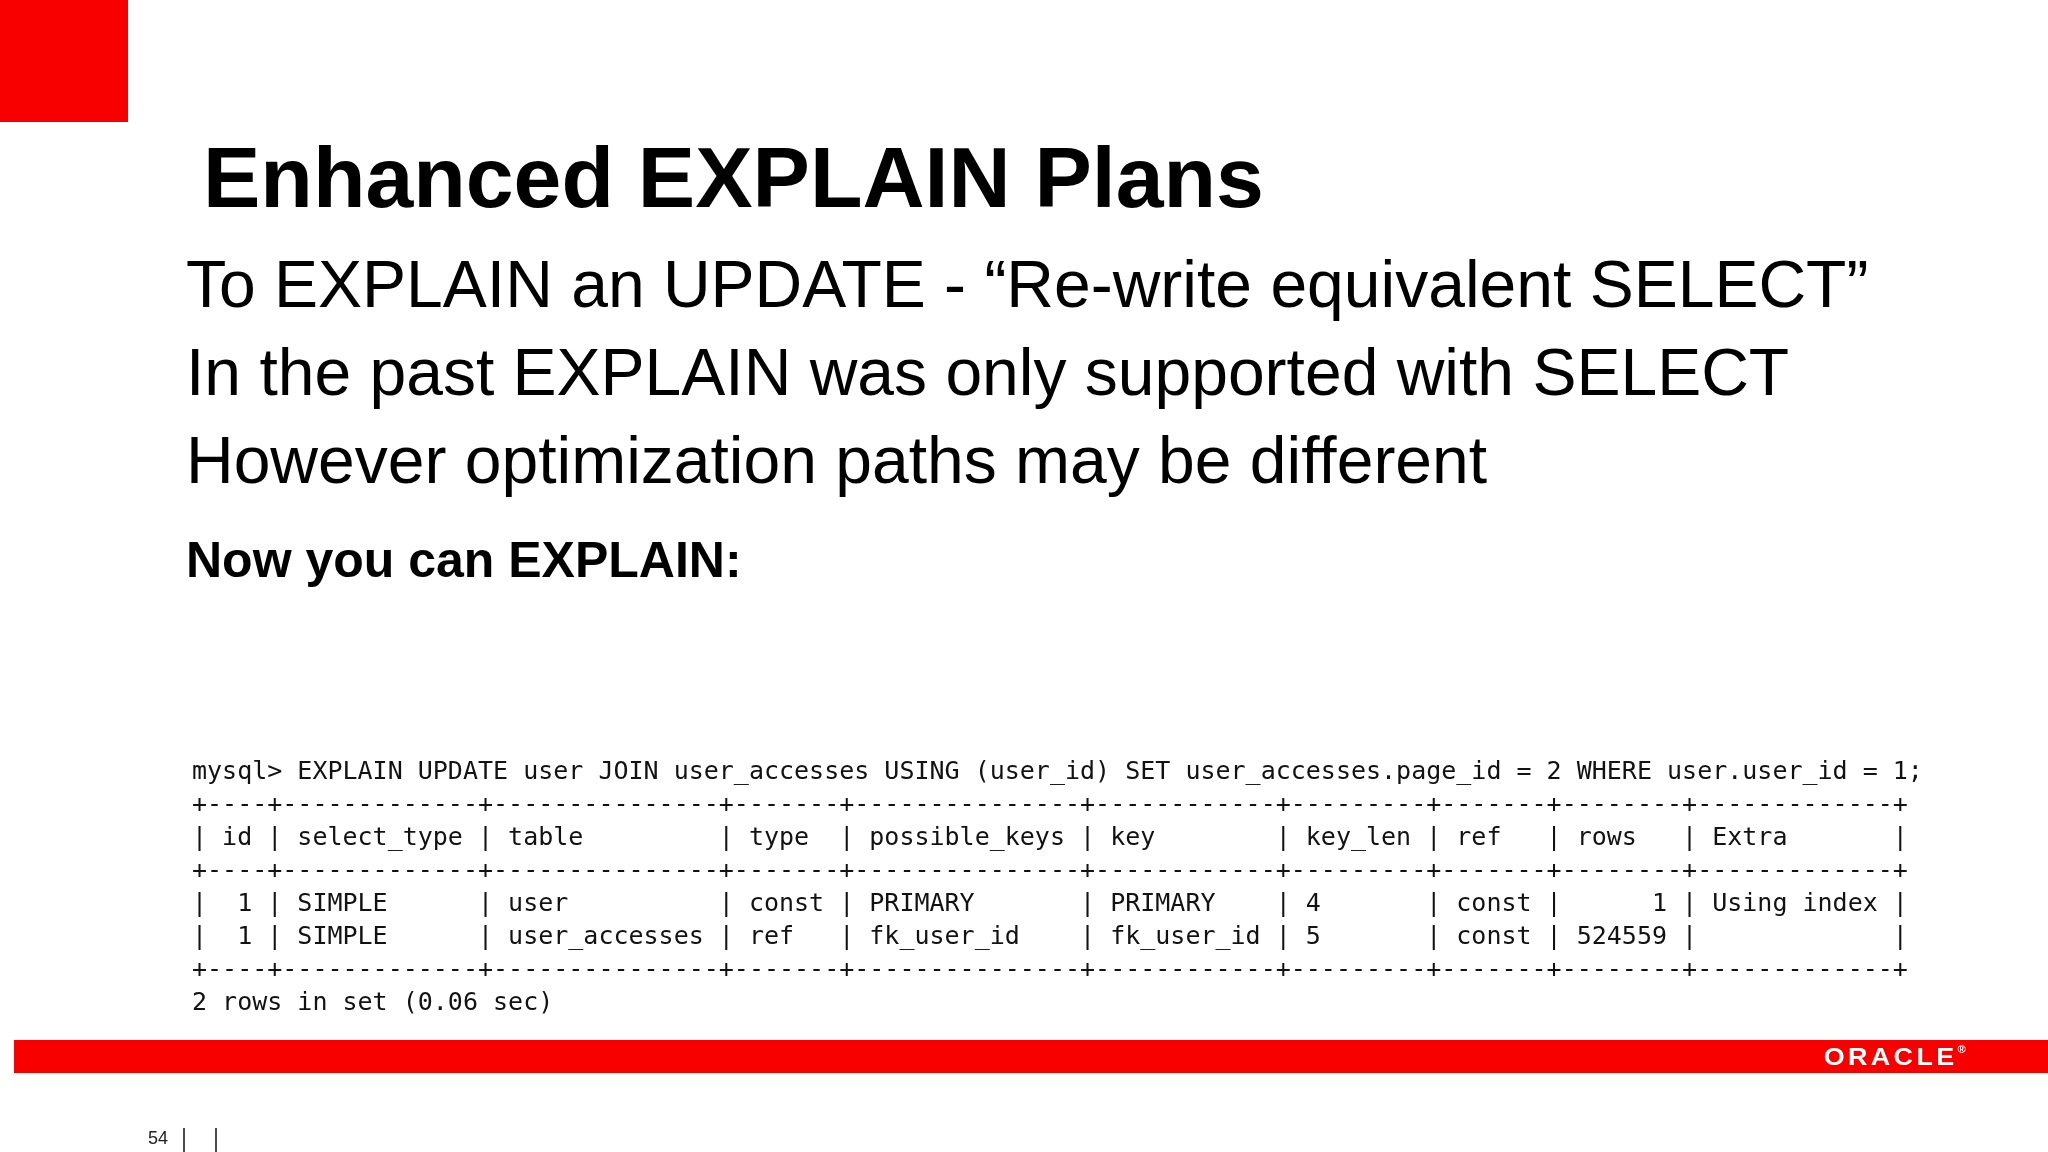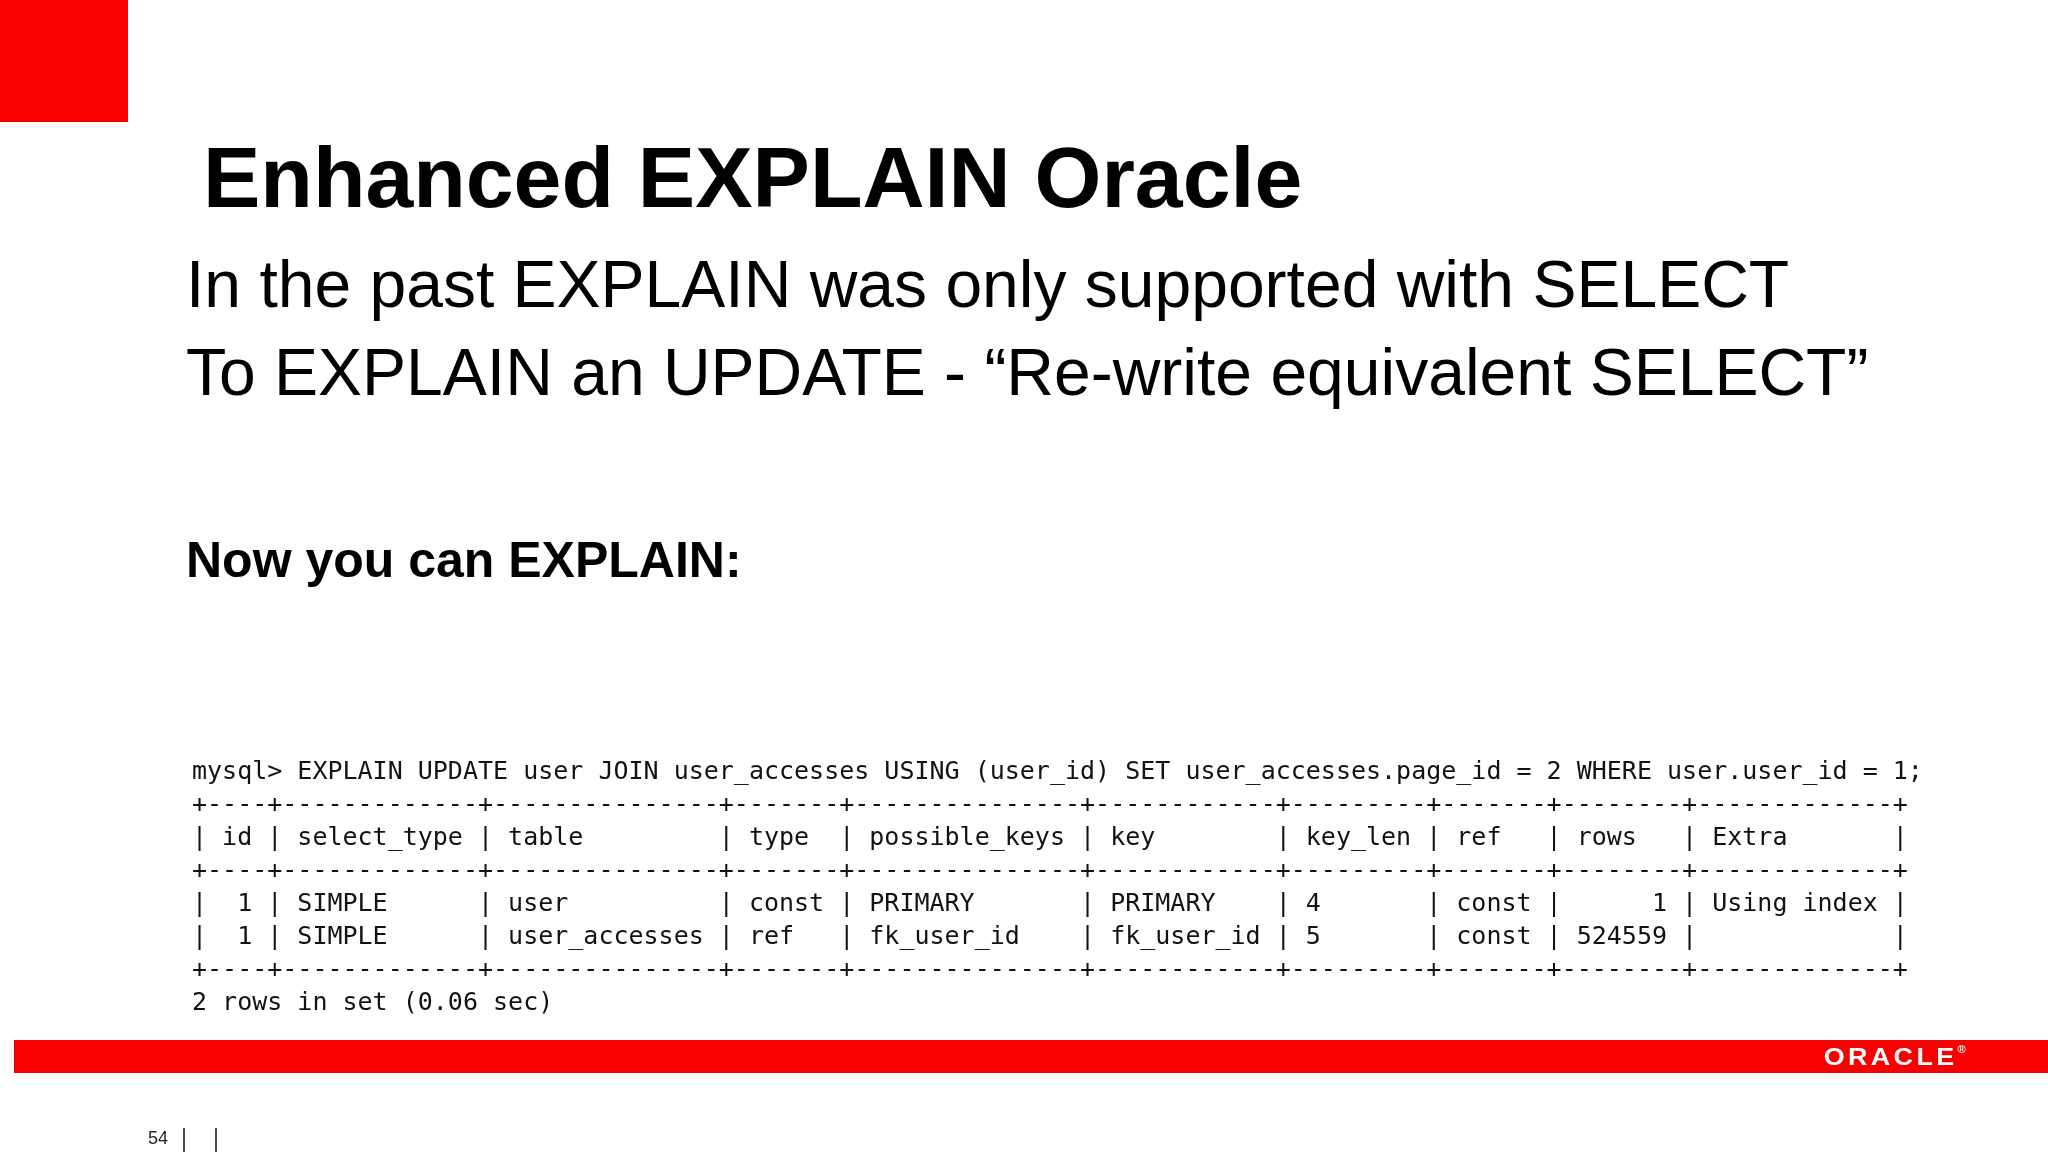--- a/index.html
+++ b/index.html
@@ -48,25 +48,26 @@
   .page-number{font-size:18px;}
   .vsep{width:2px;height:28px;background:#4a4a4a;margin:0 15px;}
 </style>
 </head>
 <body>
 
 <div class="slide">
 
   <div class="accent-square"></div>
 
-  <h1 class="slide-title">Enhanced EXPLAIN Oracle</h1>
+  <h1 class="slide-title">Enhanced EXPLAIN Plans</h1>
 
   <div class="body-block">
+    <div>To EXPLAIN an UPDATE - “Re-write equivalent SELECT”</div>
     <div>In the past EXPLAIN was only supported with SELECT</div>
-    <div>To EXPLAIN an UPDATE - “Re-write equivalent SELECT”</div>
+    <div>However optimization paths may be different</div>
   </div>
 
   <div class="emph-block">
     <div>Now you can EXPLAIN:</div>
   </div>
 
   <pre class="console" id="console-output">mysql&gt; EXPLAIN UPDATE user JOIN user_accesses USING (user_id) SET user_accesses.page_id = 2 WHERE user.user_id = 1;
 +----+-------------+---------------+-------+---------------+------------+---------+-------+--------+-------------+
 | id | select_type | table         | type  | possible_keys | key        | key_len | ref   | rows   | Extra       |
 +----+-------------+---------------+-------+---------------+------------+---------+-------+--------+-------------+

